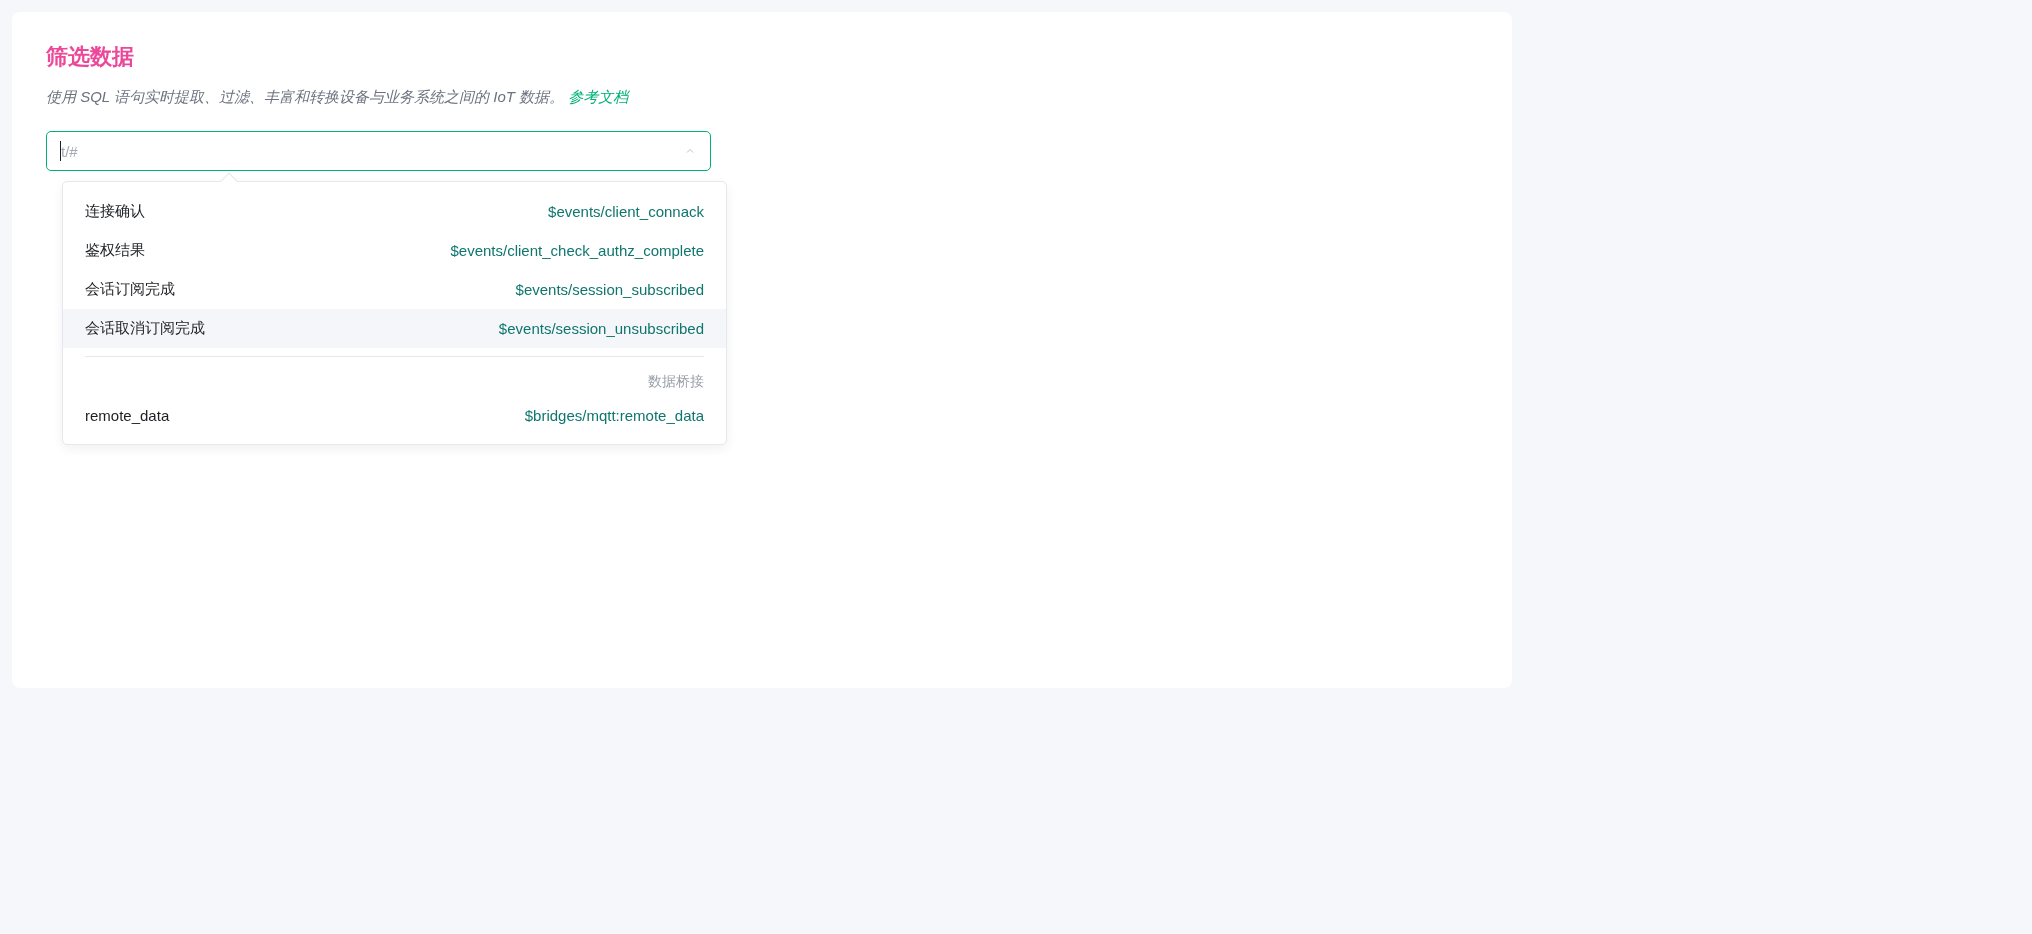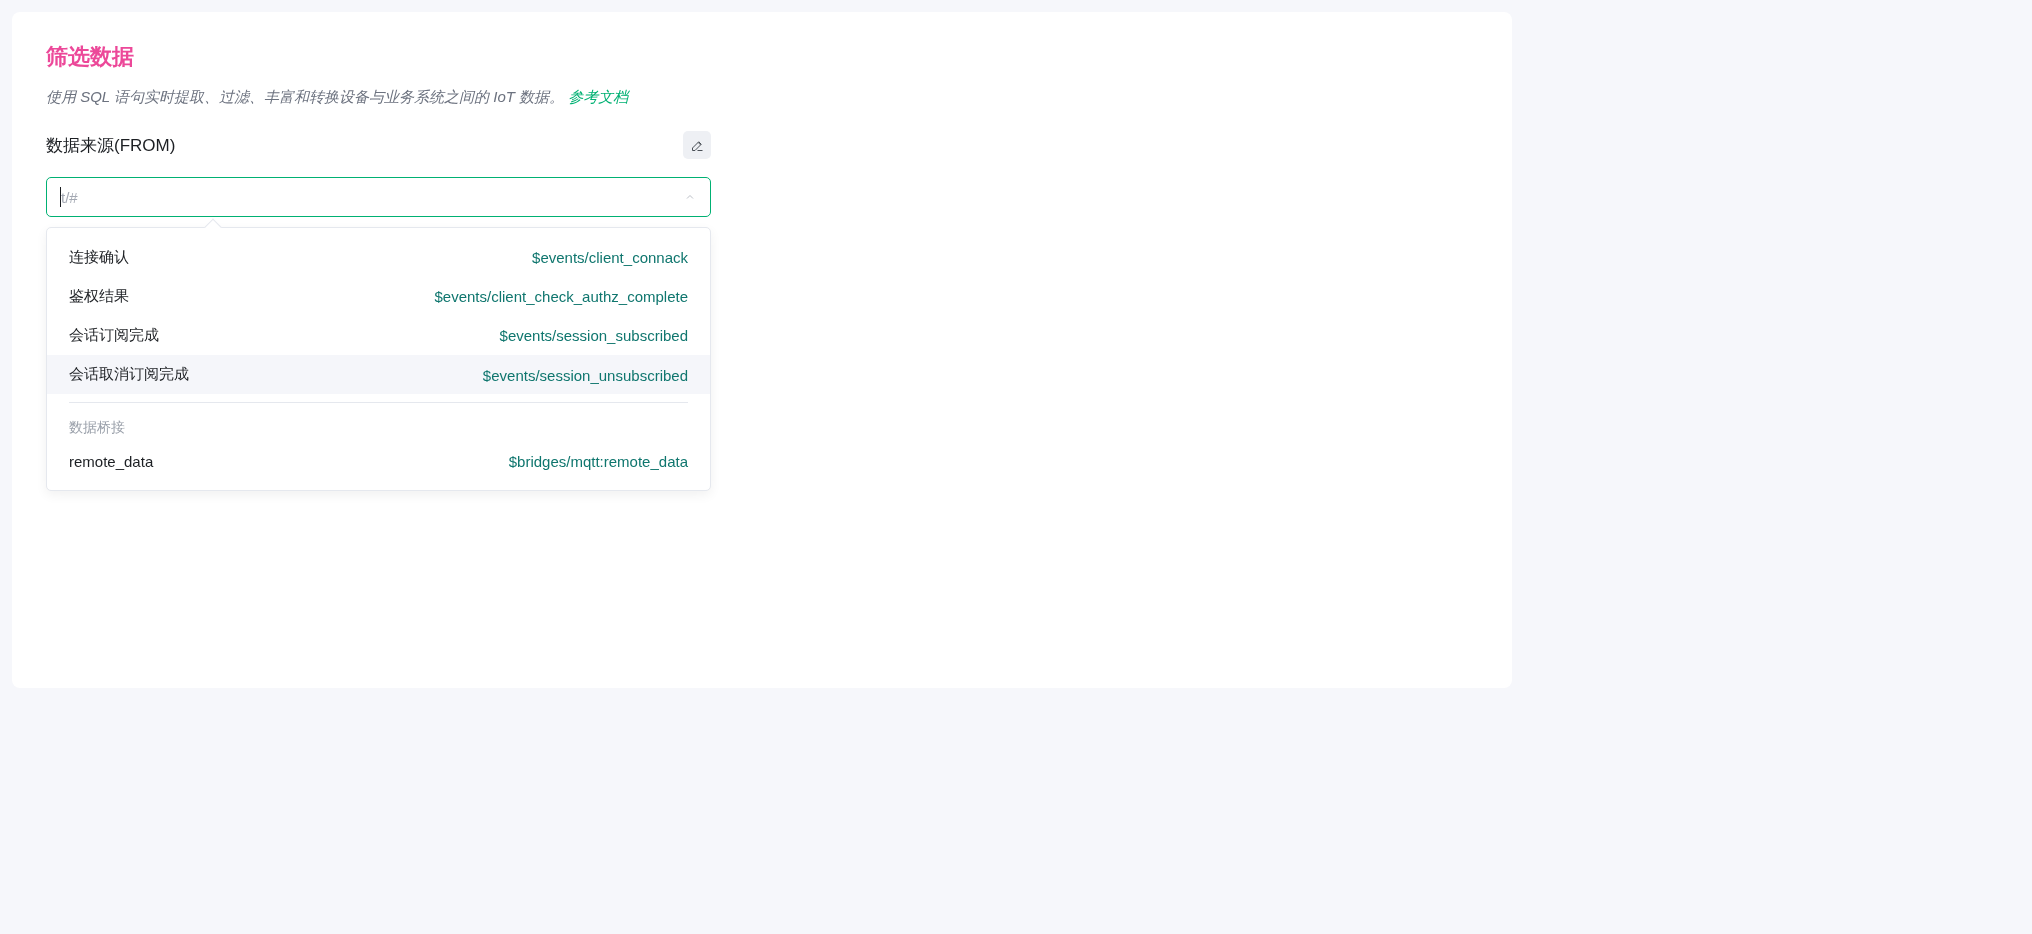--- a/index.html
+++ b/index.html
@@ -111,21 +111,21 @@
       position: absolute;
       left: 13px;
       top: 9px;
       width: 1px;
       height: 20px;
       background: #1c1f23;
     }
     .dropdown {
       position: absolute;
       top: 50px;
-      left: 0;
+      left: 16px;
       width: 665px;
       background: #ffffff;
       border: 1px solid #e5e8ee;
       border-radius: 5px;
       box-shadow: 0 4px 12px rgba(0,0,0,0.06);
       padding: 10px 0;
     }
     .dropdown-arrow {
       position: absolute;
       top: -7px;
@@ -141,59 +141,49 @@
       display: flex;
       justify-content: space-between;
       align-items: center;
       padding: 10px 22px;
       font-size: 15px;
       cursor: pointer;
     }
     .dropdown-item:hover,
     .dropdown-item.hovered {
       background: #f5f6fa;
-      align-items: flex-end;
     }
     .item-label {
       color: #1c1f23;
     }
     .item-value {
       color: #0f766e;
     }
     .divider {
       height: 1px;
       background: #e5e8ee;
       margin: 8px 22px;
     }
     .group-label {
       padding: 8px 22px 6px 22px;
       font-size: 14px;
       color: #9aa0aa;
+      text-align: right;
     }
   </style>
 </head>
 <body>
 
 <div class="card">
   <div class="title">筛选数据</div>
   <div class="subtitle">
     <span>使用 SQL 语句实时提取、过滤、丰富和转换设备与业务系统之间的 IoT 数据。</span>
     <span class="doc-link">参考文档</span>
   </div>
 
-  <div class="section-row">
-    <div class="section-label">数据来源(FROM)</div>
-    <div class="edit-btn">
-      <svg viewBox="0 0 24 24">
-        <path d="M4 20h4L18 10l-4-4L4 16v4z"></path>
-        <path d="M13 7l4 4"></path>
-        <path d="M12 20h8"></path>
-      </svg>
-    </div>
-  </div>
 
   <div class="select-wrapper">
     <div class="select-box">
       <span class="text-cursor"></span>
       <input class="select-input" placeholder="t/#" style="">
       <span class="caret">
         <svg viewBox="0 0 24 24">
             <polyline points="6 15 12 9 18 15"></polyline>
           </svg>
       </span>

